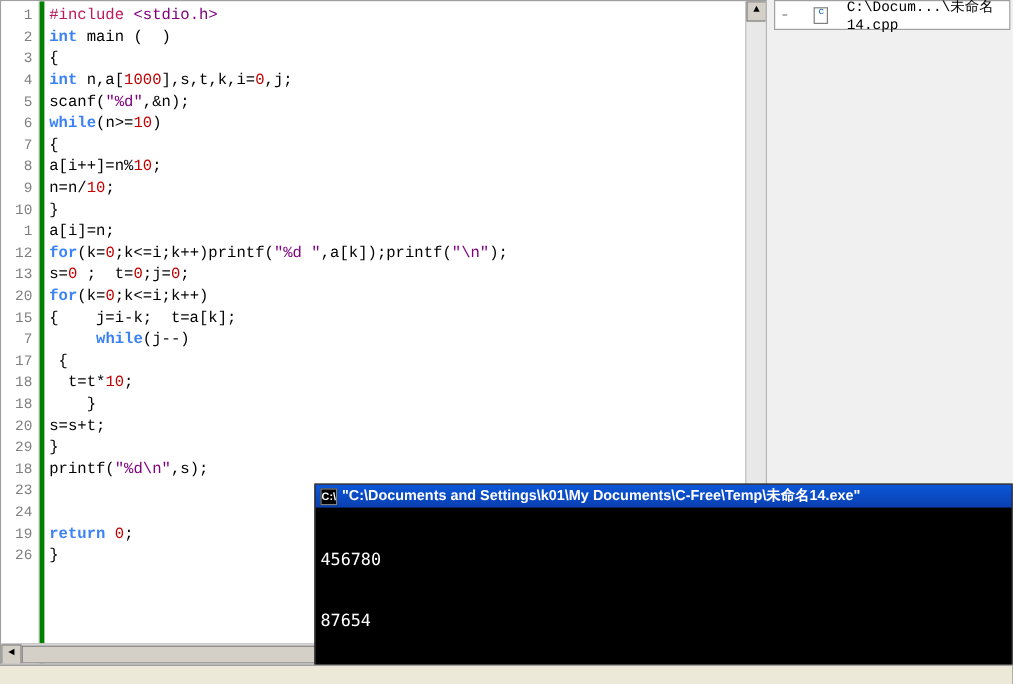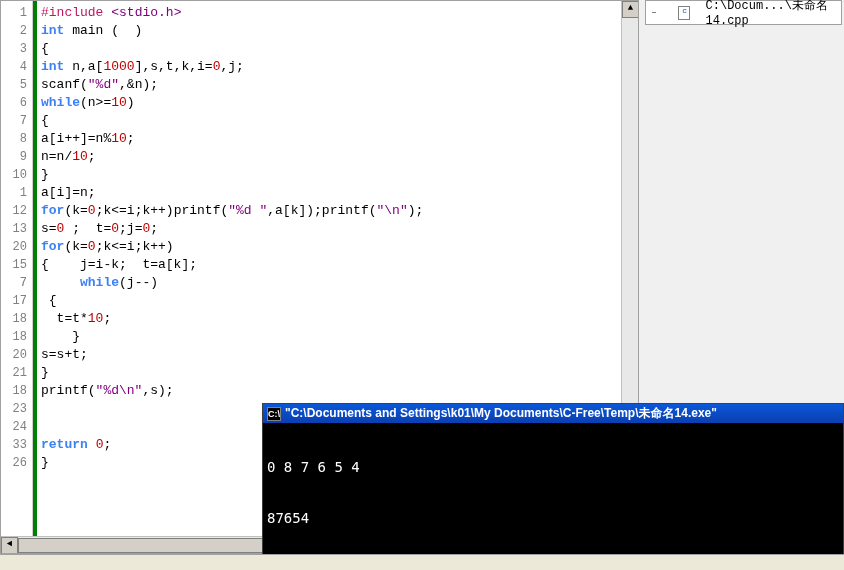--- a/index.html
+++ b/index.html
@@ -214,25 +214,25 @@
         <div>1</div>
         <div>12</div>
         <div>13</div>
         <div>20</div>
         <div>15</div>
         <div>7</div>
         <div>17</div>
         <div>18</div>
         <div>18</div>
         <div>20</div>
-        <div>21</div>
+        <div>29</div>
         <div>18</div>
         <div>23</div>
         <div>24</div>
-        <div>33</div>
+        <div>19</div>
         <div>26</div>
       </div>
     <div class="marker-bar"></div>
     <div class="code" id="code"><div class="line"><span class="pp">#include</span> <span class="inc">&lt;stdio.h&gt;</span></div><div class="line"><span class="kw">int</span> main (  )</div><div class="line">{</div><div class="line"><span class="kw">int</span> n,a[<span class="num">1000</span>],s,t,k,i=<span class="num">0</span>,j;</div><div class="line">scanf(<span class="str">"%d"</span>,&amp;n);</div><div class="line"><span class="kw">while</span>(n&gt;=<span class="num">10</span>)</div><div class="line">{</div><div class="line">a[i++]=n%<span class="num">10</span>;</div><div class="line">n=n/<span class="num">10</span>;</div><div class="line">}</div><div class="line">a[i]=n;</div><div class="line"><span class="kw">for</span>(k=<span class="num">0</span>;k&lt;=i;k++)printf(<span class="str">"%d "</span>,a[k]);printf(<span class="str">"\n"</span>);</div><div class="line">s=<span class="num">0</span> ;  t=<span class="num">0</span>;j=<span class="num">0</span>;</div><div class="line"><span class="kw">for</span>(k=<span class="num">0</span>;k&lt;=i;k++)</div><div class="line">{    j=i-k;  t=a[k];</div><div class="line">     <span class="kw">while</span>(j--)</div><div class="line"> {</div><div class="line">  t=t*<span class="num">10</span>;</div><div class="line">    }</div><div class="line">s=s+t;</div><div class="line">}</div><div class="line">printf(<span class="str">"%d\n"</span>,s);</div><div class="line"></div><div class="line"></div><div class="line"><span class="kw">return</span> <span class="num">0</span>;</div><div class="line">}</div></div>
   </div>
   <div class="scrollbar-v">
     <div class="scroll-up">▲</div>
     <div class="scroll-down">▼</div>
   </div>
   <div class="scrollbar-h">
@@ -247,19 +247,19 @@
   <span class="file-icon"></span>
   <span>C:\Docum...\未命名14.cpp</span>
 </div>
 
 <div class="console">
   <div class="console-title">
     <span class="console-sysicon">C:\</span>
     <span>"C:\Documents and Settings\k01\My Documents\C-Free\Temp\未命名14.exe"</span>
   </div>
   <div class="console-body">
-    <div>0 8 7 6 5 4</div>
+    <div>456780</div>
     <div>87654</div>
     
   </div>
 </div>
 
 <div class="status"></div>
 
 </body></html>

